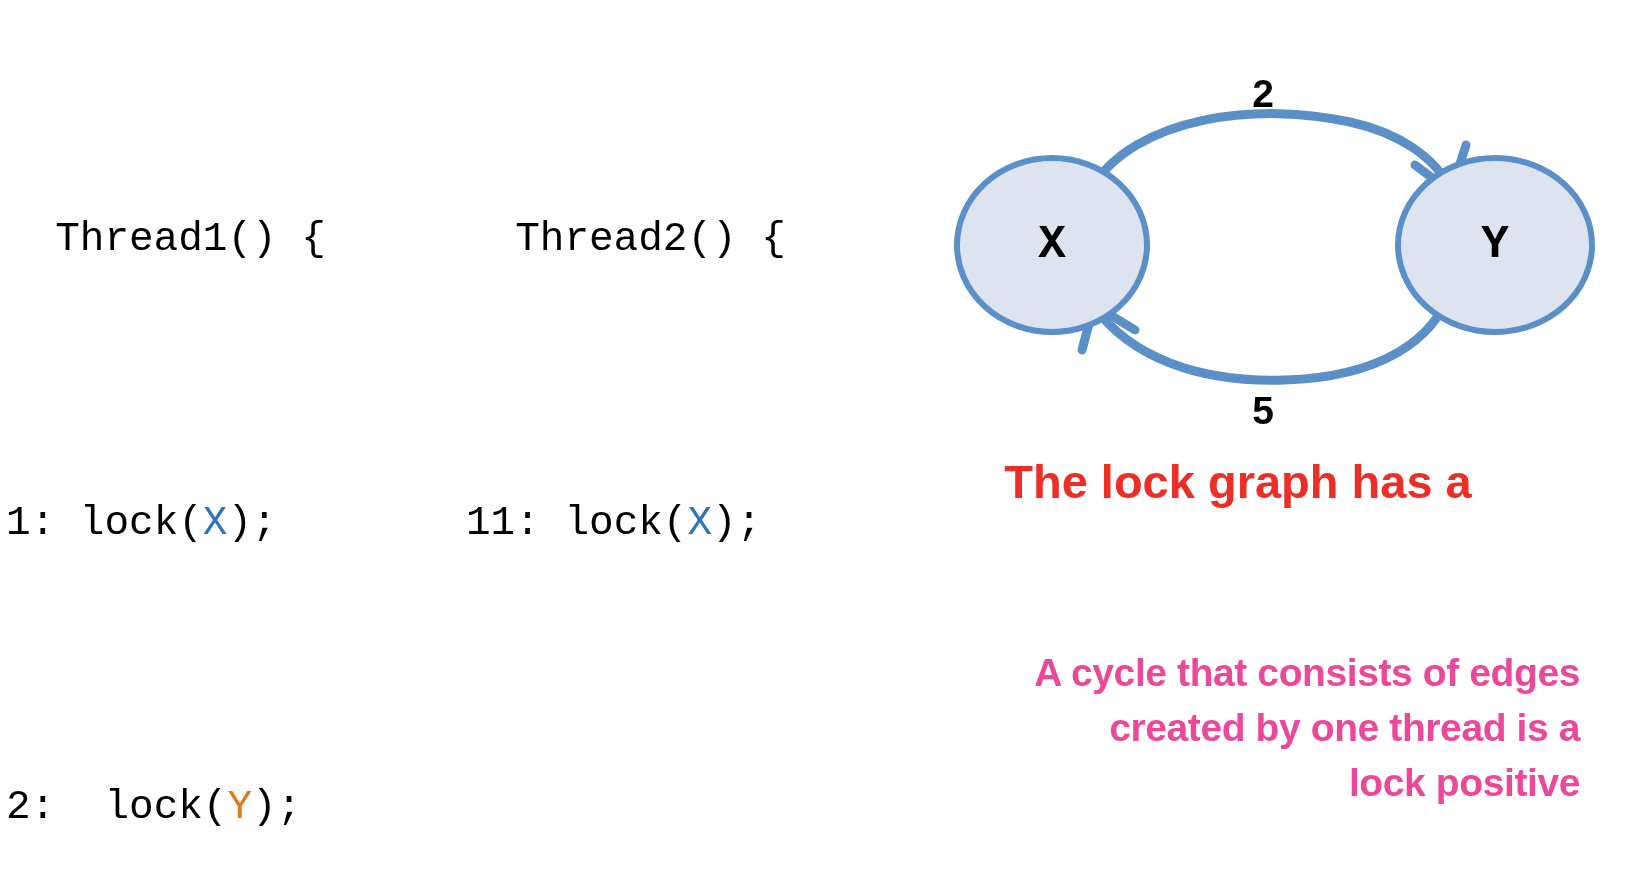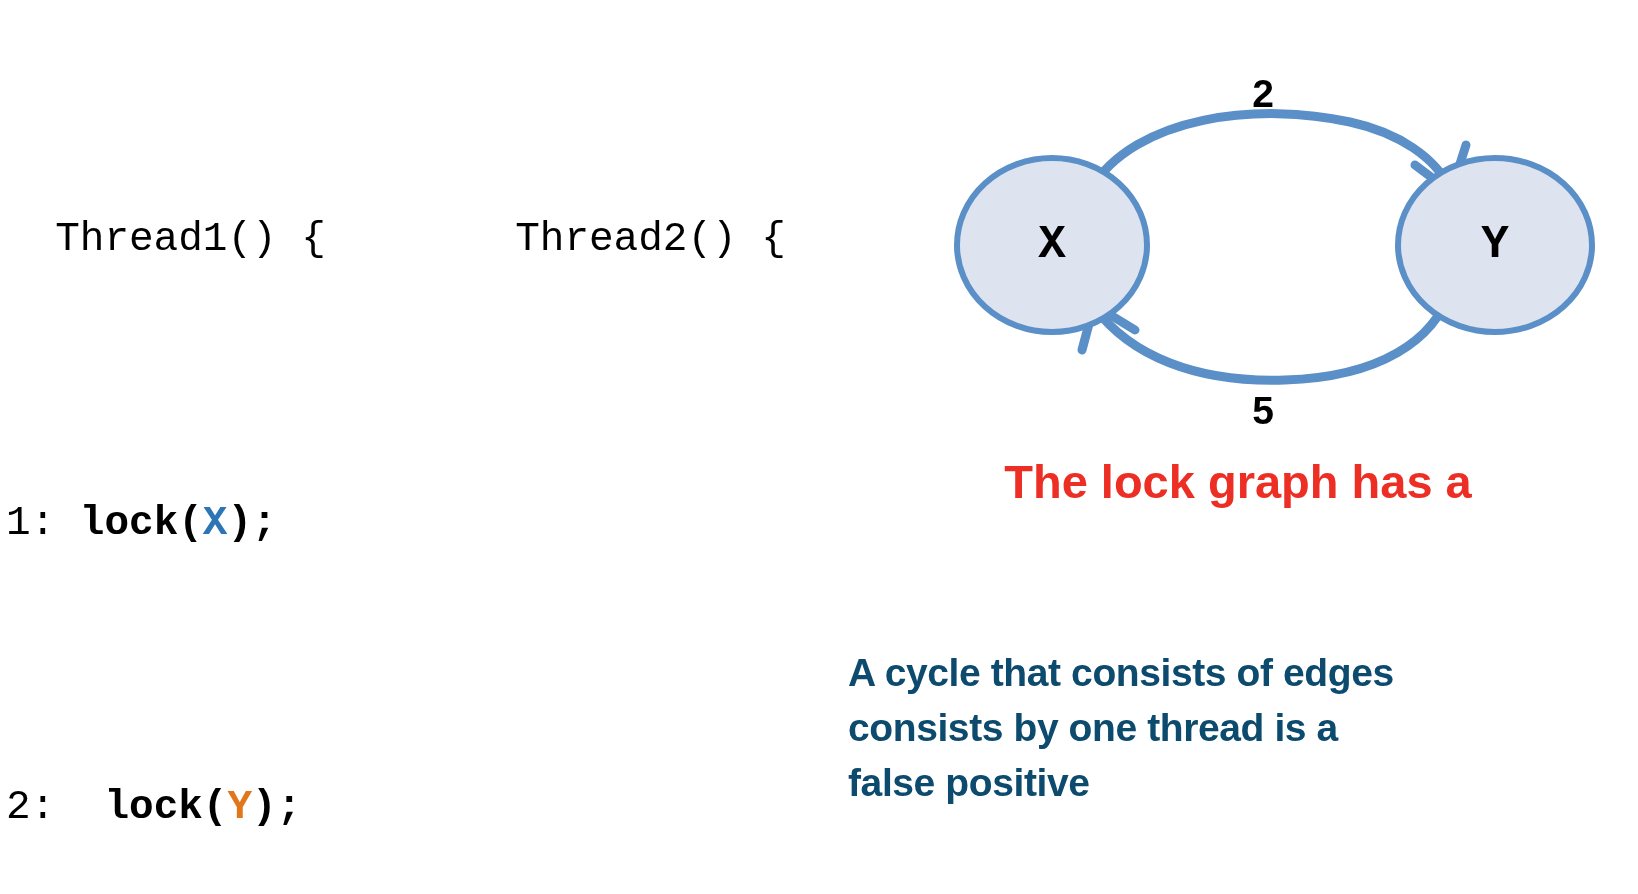--- a/index.html
+++ b/index.html
@@ -32,21 +32,21 @@
     font-weight: 400;
     white-space: pre;
   }
   .code-line {
     white-space: pre;
   }
   .ln {            
     font-weight: 400;
   }
   .stmt {          
-    font-weight: 700;
+    font-weight: 400;
   }
   .brace {         
     font-weight: 400;
   }
   .var-x { color: #2E75B6; }
   .var-y { color: #E2761B; }
 
   
   #lock-graph {
     position: absolute;
@@ -77,25 +77,25 @@
     width: 660px;
     text-align: center;
     color: #ED2E24;
     font-family: "Liberation Sans", sans-serif;
     font-weight: 700;
     font-size: 47px;
     line-height: 60px;
   }
   #note-paragraph {
     position: absolute;
-    left: 848px;
+    left: 880px;
     top: 645px;
     width: 700px;
-    text-align: left;
-    color: #0c4a6e;
+    text-align: right;
+    color: #ec4899;
     font-family: "Liberation Sans", sans-serif;
     font-weight: 700;
     font-size: 39px;
     line-height: 55px;
     letter-spacing: -0.4px;
   }
   .note-line { white-space: nowrap; }
 </style>
 </head>
 <body>
@@ -118,20 +118,21 @@
   
 
   
 
   
 </div>
 
 <div class="code-col" id="thread2-col">
   <div class="code-header">  Thread2() {</div>
 
+  <div class="code-line"><span class="ln">11:</span><span class="stmt"> </span><span class="stmt">lock(</span><span class="stmt var-x">X</span><span class="stmt">);</span><span class="brace"></span></div>
 
 
   
 
   
 
   
 </div>
 
 <div id="lock-graph">
@@ -155,15 +156,15 @@
     <text class="edge-label" x="333" y="370" text-anchor="middle" dominant-baseline="central">5</text>
   </svg>
 </div>
 
 <div id="red-caption">
   <div>The lock graph has a</div>
 </div>
 
 <div id="note-paragraph">
   <div class="note-line">A cycle that consists of edges</div>
-  <div class="note-line">consists by one thread is a</div>
-  <div class="note-line">false positive</div>
+  <div class="note-line">created by one thread is a</div>
+  <div class="note-line">lock positive</div>
 </div>
 
 </body></html>

